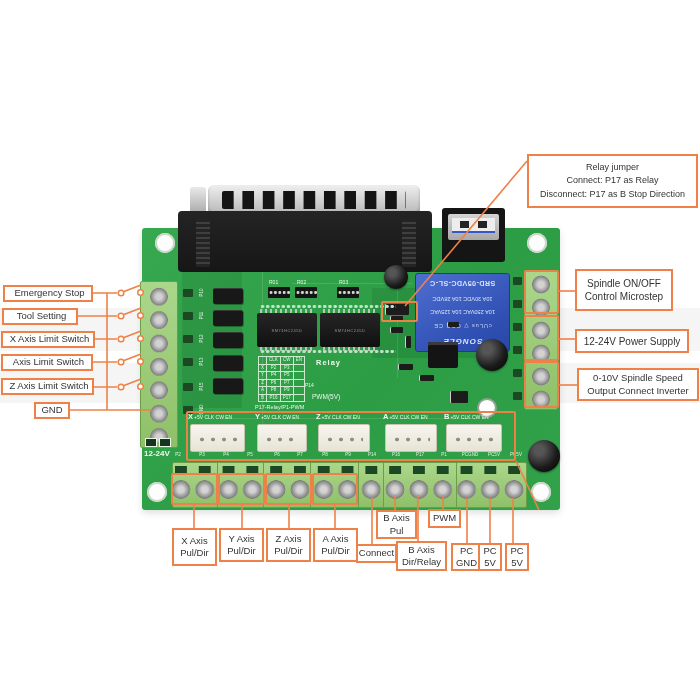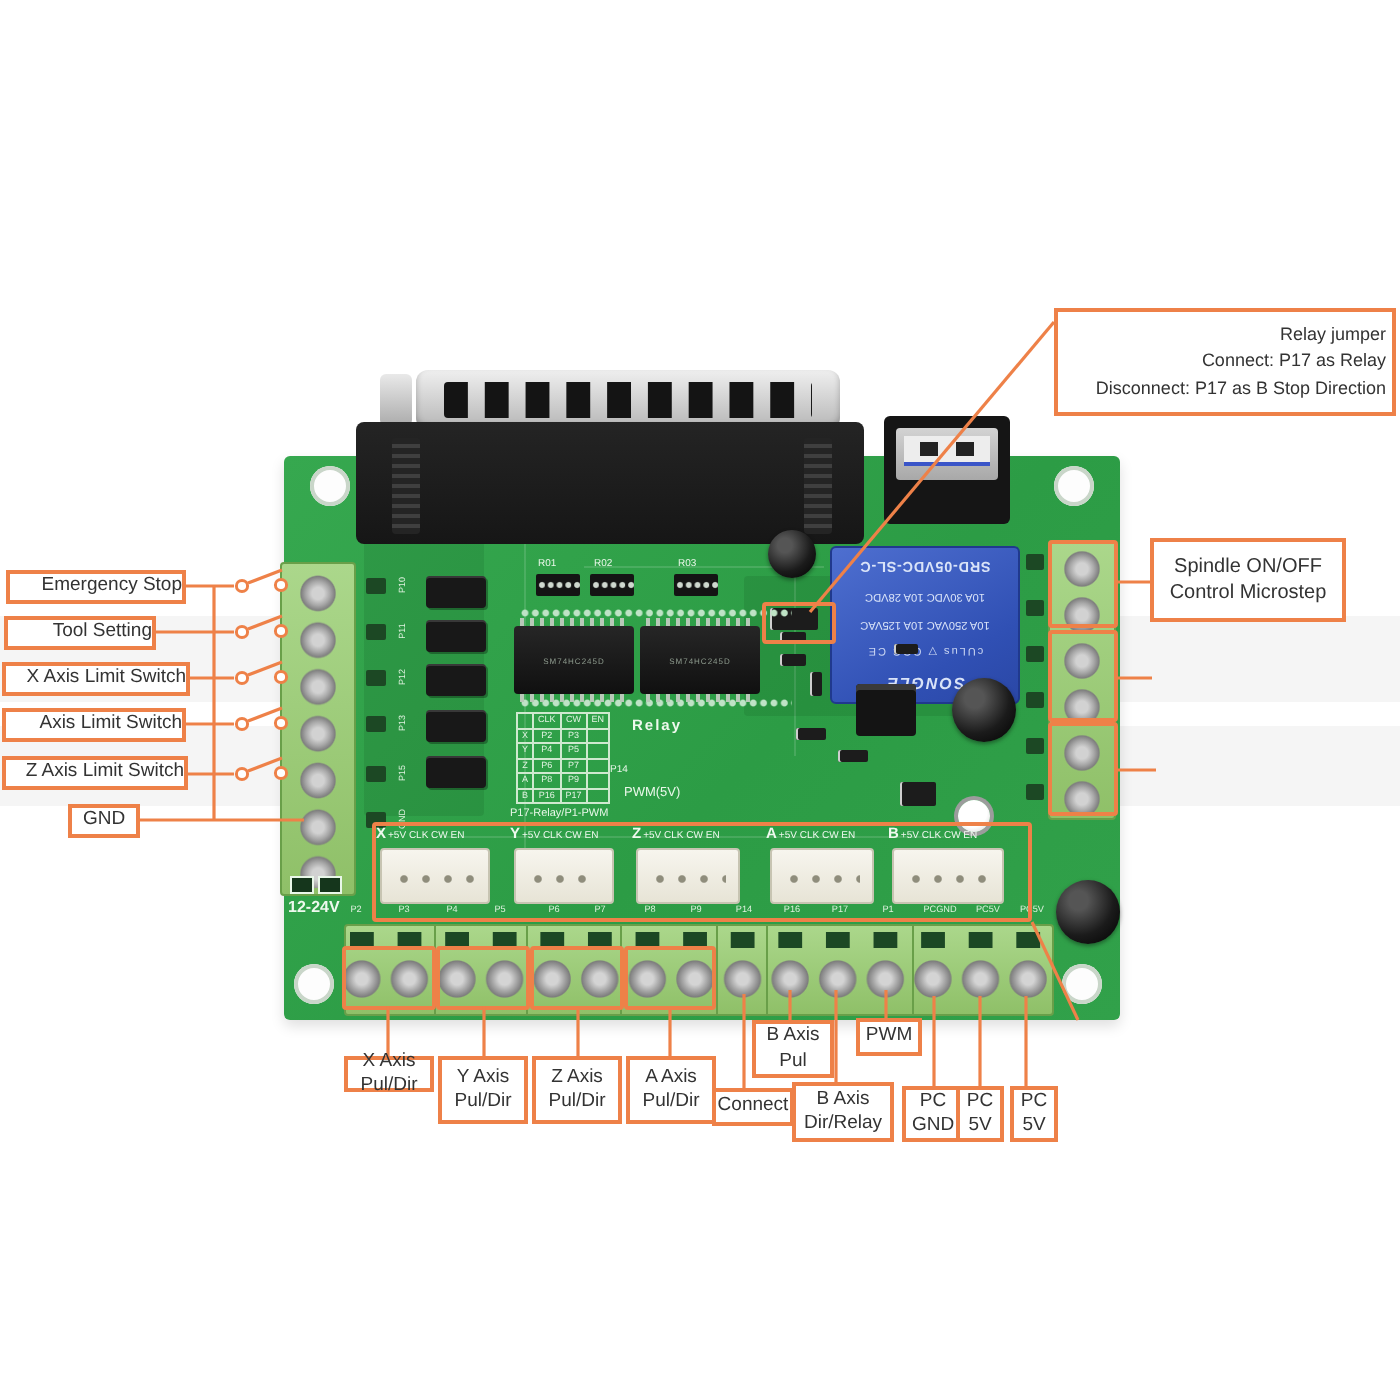--- a/index.html
+++ b/index.html
@@ -56,21 +56,21 @@
   .relay-txt{position:absolute;inset:0;transform:rotate(180deg);display:flex;flex-direction:column;justify-content:space-between;
              padding:5px 4px;box-sizing:border-box;color:#d9e3f8;text-align:center;}
   .relay-brand{font-size:8px;font-weight:bold;font-style:italic;letter-spacing:1px;}
   .relay-certs{font-size:5.5px;letter-spacing:1px;opacity:.9;}
   .relay-rate{font-size:5.6px;white-space:nowrap;}
   .relay-model{font-size:7.2px;font-weight:bold;letter-spacing:.4px;}
   
   .hl{position:absolute;border:2px solid #ee8148;border-radius:2px;box-sizing:border-box;pointer-events:none;}
   .callout{position:absolute;background:#fff;border:2px solid #ee8148;box-sizing:border-box;color:#333;
            display:flex;flex-direction:column;justify-content:center;font-size:9.5px;line-height:1.3;}
-  .callout.left-al{padding-left:3px;align-items:flex-end;text-align:left;}
+  .callout.left-al{padding-left:3px;align-items:center;text-align:left;}
   .callout.center-al{align-items:center;text-align:center;}
   #svg-lines{position:absolute;left:0;top:0;pointer-events:none;}
 </style>
 </head>
 <body>
 
 <div id="stage">
 
   <div class="stripe" style="top:308px;height:43px;"></div>
   <div class="stripe" style="top:363px;height:40px;"></div>
@@ -370,22 +370,29 @@
 
   <div class="callout left-al" style="left:527px;top:154px;width:171px;height:54px;font-size:9px;line-height:1.5;padding:2px 3px;">
     <span>Relay jumper</span>
     <span>Connect: P17 as Relay</span>
     <span>Disconnect: P17 as B Stop Direction</span>
   </div>
   <div class="callout center-al" style="left:575px;top:269px;width:98px;height:42px;font-size:10px;">
     <span>Spindle ON/OFF</span>
     <span>Control Microstep</span>
   </div>
-
-  <div class="callout center-al" style="left:172px;top:528px;width:45px;height:18px;">
+  <div class="callout center-al" style="left:575px;top:329px;width:114px;height:24px;font-size:10px;">
+    <span>12-24V Power Supply</span>
+  </div>
+  <div class="callout center-al" style="left:577px;top:368px;width:122px;height:33px;">
+    <span>0-10V Spindle Speed</span>
+    <span>Output Connect Inverter</span>
+  </div>
+
+  <div class="callout center-al" style="left:172px;top:528px;width:45px;height:38px;">
     <span>X Axis</span>
       <span>Pul/Dir</span>
   </div>
   <div class="callout center-al" style="left:219px;top:528px;width:45px;height:34px;">
     <span>Y Axis</span>
       <span>Pul/Dir</span>
   </div>
   <div class="callout center-al" style="left:266px;top:528px;width:45px;height:34px;">
     <span>Z Axis</span>
       <span>Pul/Dir</span>

